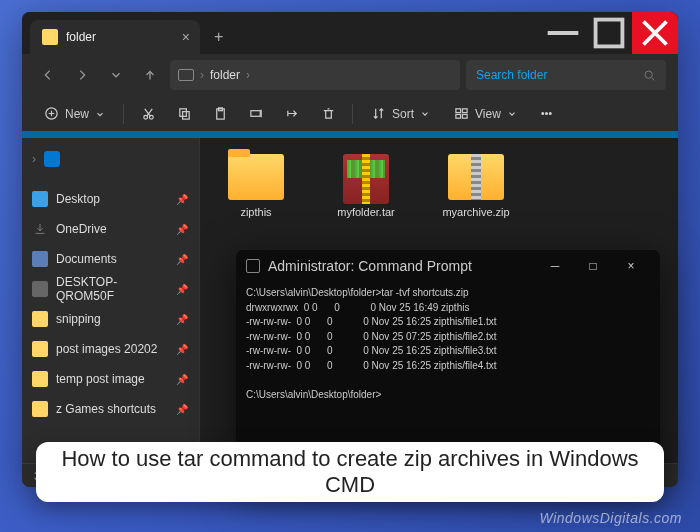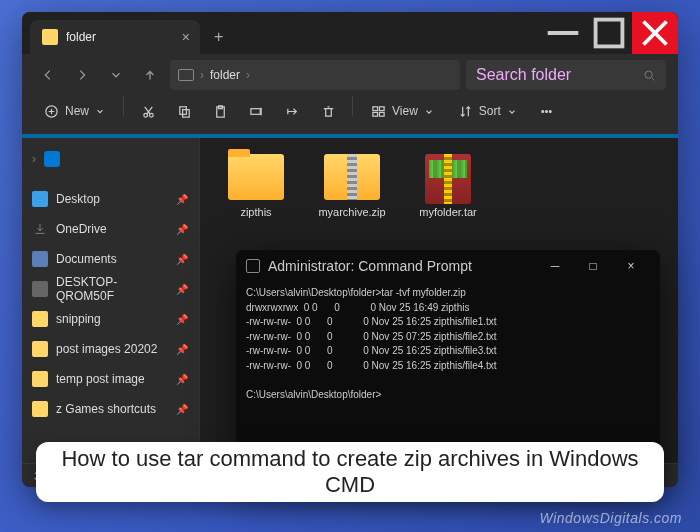--- a/index.html
+++ b/index.html
@@ -12,36 +12,36 @@
 .tab-close{position:absolute;right:10px;color:#aaa;font-size:14px}
 .newtab{color:#aaa;margin:0 0 8px 14px;font-size:16px}
 .winbtns{margin-left:auto;display:flex;height:100%}
 .winbtn{width:46px;display:flex;align-items:center;justify-content:center;color:#ccc}
 .winbtn.close{background:#e81123;color:#fff}
 .addrbar{height:42px;display:flex;align-items:center;padding:0 12px;gap:6px;background:#2c2c2c}
 .navico{width:28px;height:28px;display:flex;align-items:center;justify-content:center;color:#999;border-radius:4px}
 .navico svg{width:14px;height:14px;stroke:currentColor;fill:none;stroke-width:1.5}
 .path{flex:1;height:30px;background:#383838;border-radius:4px;display:flex;align-items:center;padding:0 8px;gap:6px;color:#ddd;font-size:12px}
 .path .mon{width:16px;height:12px;border:1px solid #888;border-radius:2px}
-.searchbox{width:200px;height:30px;background:#383838;border-radius:4px;display:flex;align-items:center;padding:0 10px;color:#f0abfc;font-size:16px;gap:8px}
-.toolbar{height:42px;display:flex;align-items:flex-start;padding:0 12px;gap:4px;border-bottom:4px solid #0369a1}
+.searchbox{width:200px;height:30px;background:#383838;border-radius:4px;display:flex;align-items:center;padding:0 10px;color:#0ea5e9;font-size:12px;gap:8px}
+.toolbar{height:42px;display:flex;align-items:center;padding:0 12px;gap:4px;border-bottom:7px solid #0369a1}
 .tbtn{height:30px;padding:0 10px;display:flex;align-items:center;gap:6px;color:#ccc;font-size:12px;border-radius:4px}
 .tbtn.icon-only{padding:0;width:32px;justify-content:center}
 .tbtn svg{width:15px;height:15px;stroke:currentColor;fill:none;stroke-width:1.3}
 .tsep{width:1px;height:20px;background:#444;margin:0 4px}
 .spacer{flex:1}
 .body{display:flex;height:calc(100% - 126px - 24px)}
 .sidebar{width:178px;background:#2c2c2c;padding:6px 4px;overflow:hidden;border-right:1px solid #333}
 .side-item{height:30px;display:flex;align-items:center;padding:0 6px;gap:8px;color:#ddd;font-size:12px;border-radius:4px}
 .side-item .pin{margin-left:auto;color:#777;font-size:10px}
 .side-ic{width:16px;height:16px;flex-shrink:0;display:flex;align-items:center;justify-content:center}
 .cloud{background:#0078d4;border-radius:3px}
 .fld{background:#ffd768;border-radius:2px}
 .content{flex:1;background:#1f1f1f;padding:16px;position:relative}
-.files{display:flex;gap:16px}
+.files{display:flex;gap:30px}
 .file{display:flex;flex-direction:column;align-items:center;gap:6px;width:80px}
 .file-ic{width:56px;height:46px;position:relative}
 .folder-ic{width:56px;height:46px;background:linear-gradient(#ffd768,#ffb02e);border-radius:3px;position:relative}
 .folder-ic::before{content:"";position:absolute;top:-5px;left:0;width:22px;height:8px;background:#ffb02e;border-radius:2px 2px 0 0}
 .zip-ic{width:56px;height:46px;background:linear-gradient(#ffd768,#ffb02e);border-radius:3px;position:relative}
 .zip-ic::after{content:"";position:absolute;left:50%;top:0;bottom:0;width:10px;transform:translateX(-50%);background:repeating-linear-gradient(#ccc 0 3px,#888 3px 6px)}
 .rar-ic{width:46px;height:50px;background:linear-gradient(#a33,#822);border-radius:3px;position:relative;margin:0 auto}
 .rar-ic::before{content:"";position:absolute;top:6px;left:4px;right:4px;height:18px;background:repeating-linear-gradient(90deg,#4a3,#6c4 4px,#593 4px,#593 8px)}
 .rar-ic::after{content:"";position:absolute;top:0;left:50%;width:8px;height:100%;transform:translateX(-50%);background:repeating-linear-gradient(#fc0 0 3px,#a80 3px 6px)}
 .file-lbl{color:#ddd;font-size:11px;text-align:center}
@@ -168,35 +168,35 @@
         </svg>
       </div>
     <div class="tbtn icon-only">
         <svg viewBox="0 0 16 16">
           <path d="M3 5h10M5 5v8h6V5M7 3h2"></path>
         </svg>
       </div>
     <div class="tsep"></div>
     <div class="tbtn">
       <svg viewBox="0 0 16 16">
+          <path d="M5 3v10m-2-2l2 2 2-2M11 13V3m-2 2l2-2 2 2"></path>
+        </svg>
+      <span>Sort</span>
+      <svg viewBox="0 0 12 12" style="width:10px">
+          <path d="M3 5l3 3 3-3"></path>
+        </svg>
+    </div>
+    <div class="tbtn">
+      <svg viewBox="0 0 16 16">
           <rect x="2" y="3" width="5" height="4"></rect>
           <rect x="9" y="3" width="5" height="4"></rect>
           <rect x="2" y="9" width="5" height="4"></rect>
           <rect x="9" y="9" width="5" height="4"></rect>
         </svg>
       <span>View</span>
-      <svg viewBox="0 0 12 12" style="width:10px">
-          <path d="M3 5l3 3 3-3"></path>
-        </svg>
-    </div>
-    <div class="tbtn">
-      <svg viewBox="0 0 16 16">
-          <path d="M5 3v10m-2-2l2 2 2-2M11 13V3m-2 2l2-2 2 2"></path>
-        </svg>
-      <span>Sort</span>
       <svg viewBox="0 0 12 12" style="width:10px">
           <path d="M3 5l3 3 3-3"></path>
         </svg>
     </div>
     <div class="tbtn icon-only">
         <svg viewBox="0 0 16 16">
           <circle cx="4" cy="8" r="1" fill="#ccc"></circle>
           <circle cx="8" cy="8" r="1" fill="#ccc"></circle>
           <circle cx="12" cy="8" r="1" fill="#ccc"></circle>
         </svg>
@@ -260,50 +260,50 @@
     <div class="content">
       <div class="files">
         <div class="file">
           <div class="file-ic">
               <div class="folder-ic"></div>
             </div>
           <span class="file-lbl">zipthis</span>
         </div>
         <div class="file">
           <div class="file-ic">
+              <div class="rar-ic"></div>
+            </div>
+          <span class="file-lbl">myfolder.tar</span>
+        </div>
+        <div class="file">
+          <div class="file-ic">
               <div class="zip-ic"></div>
             </div>
           <span class="file-lbl">myarchive.zip</span>
-        </div>
-        <div class="file">
-          <div class="file-ic">
-              <div class="rar-ic"></div>
-            </div>
-          <span class="file-lbl">myfolder.tar</span>
         </div>
       </div>
     </div>
   </div>
 
   <div class="status">
     <span>3 iter</span>
   </div>
 </div>
 
 <div class="cmd">
   <div class="cmd-title">
     <div class="cmd-title-ic"></div>
     <span class="cmd-title-txt">Administrator: Command Prompt</span>
     <div class="cmd-btns">
       <div class="cmd-btn">─</div>
       <div class="cmd-btn">□</div>
       <div class="cmd-btn">×</div>
     </div>
   </div>
-  <div class="cmd-body"><span>C:\Users\alvin\Desktop\folder&gt;</span><span>tar -tvf myfolder.zip</span>
+  <div class="cmd-body"><span>C:\Users\alvin\Desktop\folder&gt;</span><span>tar -tvf shortcuts.zip</span>
 <span>drwxrwxrwx  0 0      0           0 Nov 25 16:49 zipthis</span>
 <span>-rw-rw-rw-  0 0      0           0 Nov 25 16:25 zipthis/file1.txt</span>
 <span>-rw-rw-rw-  0 0      0           0 Nov 25 07:25 zipthis/file2.txt</span>
 <span>-rw-rw-rw-  0 0      0           0 Nov 25 16:25 zipthis/file3.txt</span>
 <span>-rw-rw-rw-  0 0      0           0 Nov 25 16:25 zipthis/file4.txt</span>
 
 <span>C:\Users\alvin\Desktop\folder&gt;</span></div>
 </div>
 
 <div class="caption">

